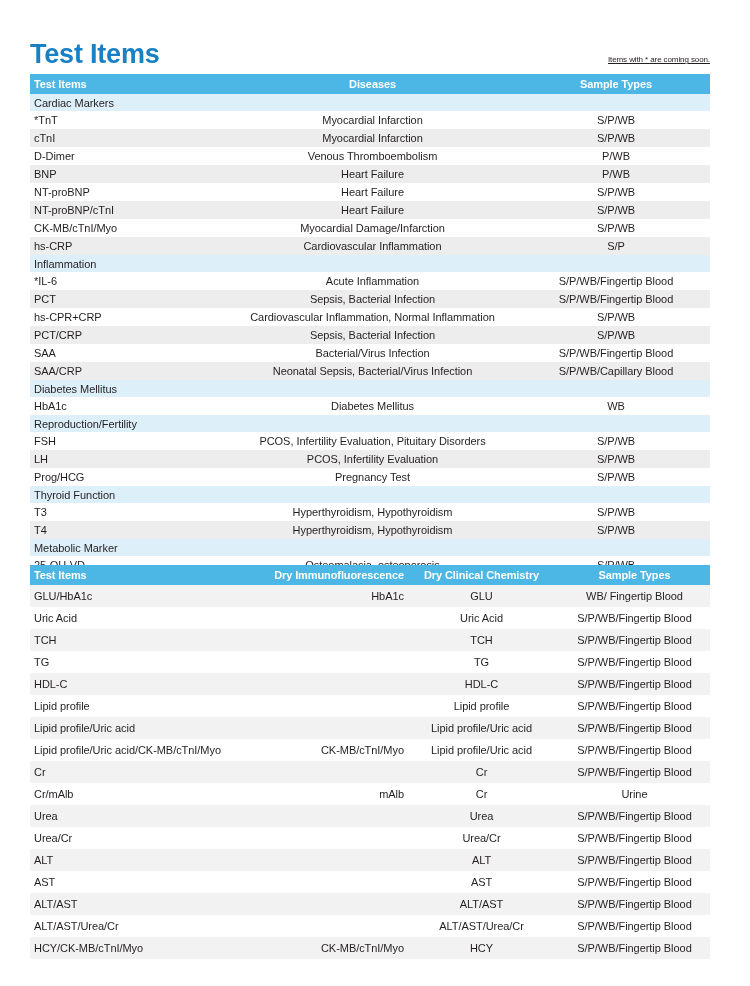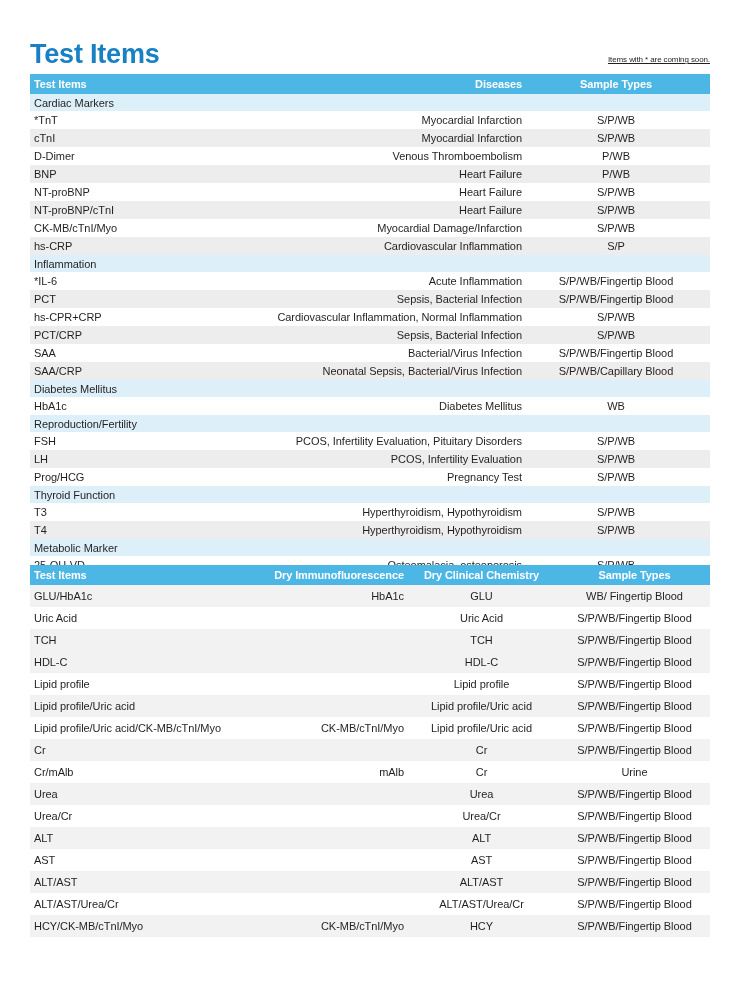--- a/index.html
+++ b/index.html
@@ -83,21 +83,21 @@
     font-size: 11px;
     letter-spacing: -0.05px;
     white-space: nowrap;
   }
 
   
   #table1 col.c1 { width: 192px; }
   #table1 col.c2 { width: 300px; }
   #table1 col.c3 { width: 188px; }
   #table1 .th1, #table1 .cell1 { text-align: left; padding-left: 4px; }
-  #table1 .th2, #table1 .cell2 { text-align: right; padding-left: 1px; }
+  #table1 .th2, #table1 .cell2 { text-align: center; padding-left: 1px; }
   #table1 .th3, #table1 .cell3 { text-align: center; }
 
   
   #table2 col.d1 { width: 224px; }
   #table2 col.d2 { width: 150px; }
   #table2 col.d3 { width: 155px; }
   #table2 col.d4 { width: 151px; }
   #table2 .th1, #table2 .cell1 { text-align: left; padding-left: 4px; }
   #table2 .th2, #table2 .cell2 { text-align: right; }
   #table2 .th3, #table2 .cell3 { text-align: center; }
@@ -292,20 +292,26 @@
           <td class="cell2"></td>
           <td class="cell3">Uric Acid</td>
           <td class="cell4">S/P/WB/Fingertip Blood</td>
         </tr>
         <tr class="row-gray">
           <td class="cell1">TCH</td>
           <td class="cell2"></td>
           <td class="cell3">TCH</td>
           <td class="cell4">S/P/WB/Fingertip Blood</td>
         </tr>
+        <tr class="row-white">
+          <td class="cell1">TG</td>
+          <td class="cell2"></td>
+          <td class="cell3">TG</td>
+          <td class="cell4">S/P/WB/Fingertip Blood</td>
+        </tr>
         <tr class="row-gray">
           <td class="cell1">HDL-C</td>
           <td class="cell2"></td>
           <td class="cell3">HDL-C</td>
           <td class="cell4">S/P/WB/Fingertip Blood</td>
         </tr>
         <tr class="row-white">
           <td class="cell1">Lipid profile</td>
           <td class="cell2"></td>
           <td class="cell3">Lipid profile</td>

